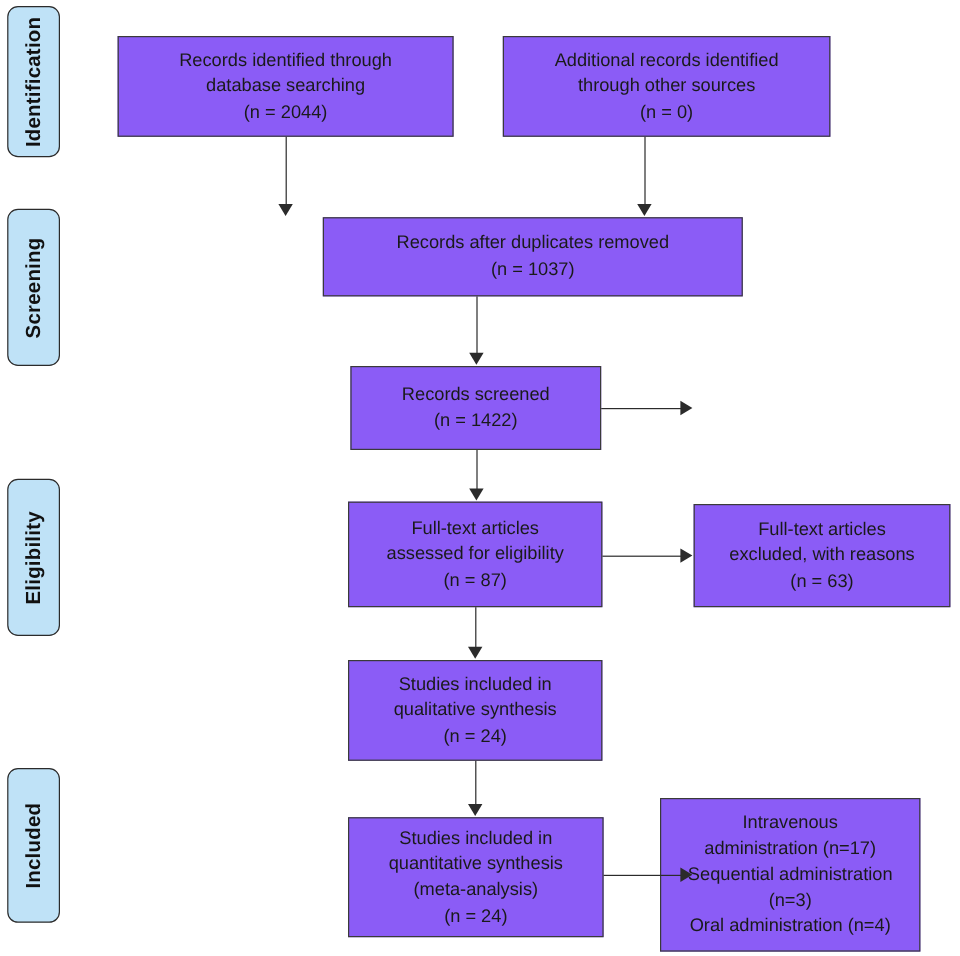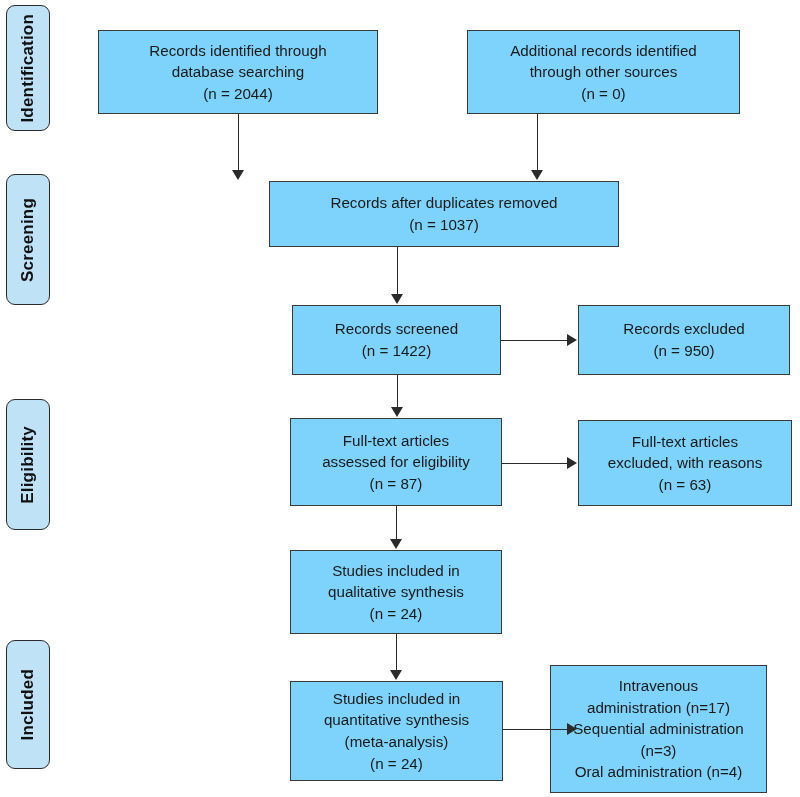--- a/index.html
+++ b/index.html
@@ -34,21 +34,21 @@
     transform: rotate(180deg);
     font-weight: bold;
     font-size: 17px;
     letter-spacing: 0.2px;
     color: #111111;
     white-space: nowrap;
   }
   
   .flow-box {
     position: absolute;
-    background: #7dd3fc;
+    background: #8b5cf6;
     border: 1.7px solid #3a3a3a;
     display: flex;
     align-items: center;
     justify-content: center;
     text-align: center;
     padding: 4px 12px;
   }
   .flow-box .box-text {
     font-size: 15.2px;
     line-height: 1.42;
@@ -102,40 +102,36 @@
   <div class="stage-pill" style="left:6px; top:640px; width:44px; height:129px;">
     <span class="stage-label">Included</span>
   </div>
 
   <div class="flow-box" style="left:98px; top:30px; width:280px; height:84px;">
     <span class="box-text">Records identified through
 database searching
 (n = 2044)</span>
   </div>
 
-  <div class="flow-box" style="left:419px; top:30px; width:273px; height:84px;margin-left:48px;">
+  <div class="flow-box" style="left:419px; top:30px; width:273px; height:84px;">
     <span class="box-text">Additional records identified
 through other sources
 (n = 0)</span>
   </div>
 
   <div class="flow-box" style="left:222px; top:181px; width:350px; height:66px;margin-left:47px;">
     <span class="box-text">Records after duplicates removed
 (n = 1037)</span>
   </div>
 
   <div class="flow-box" style="left:292px; top:305px; width:209px; height:70px;">
     <span class="box-text">Records screened
 (n = 1422)</span>
   </div>
 
-  <div class="flow-box" style="left:578px; top:305px; width:212px; height:70px;">
-    <span class="box-text">Records excluded
-(n = 950)</span>
-  </div>
 
   <div class="flow-box" style="left:290px; top:418px; width:212px; height:88px;">
     <span class="box-text">Full-text articles
 assessed for eligibility
 (n = 87)</span>
   </div>
 
   <div class="flow-box" style="left:578px; top:420px; width:214px; height:86px;">
     <span class="box-text">Full-text articles
 excluded, with reasons

